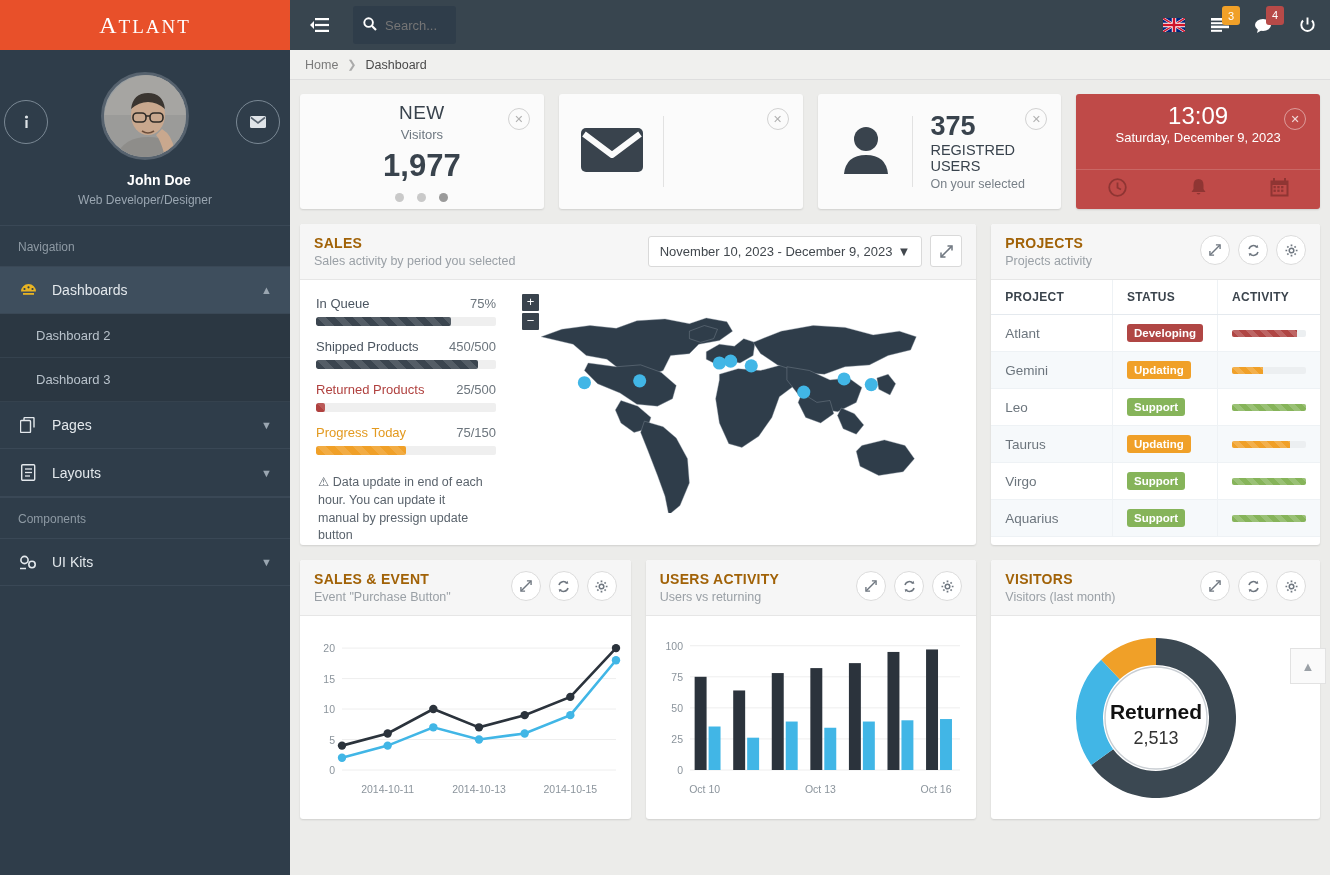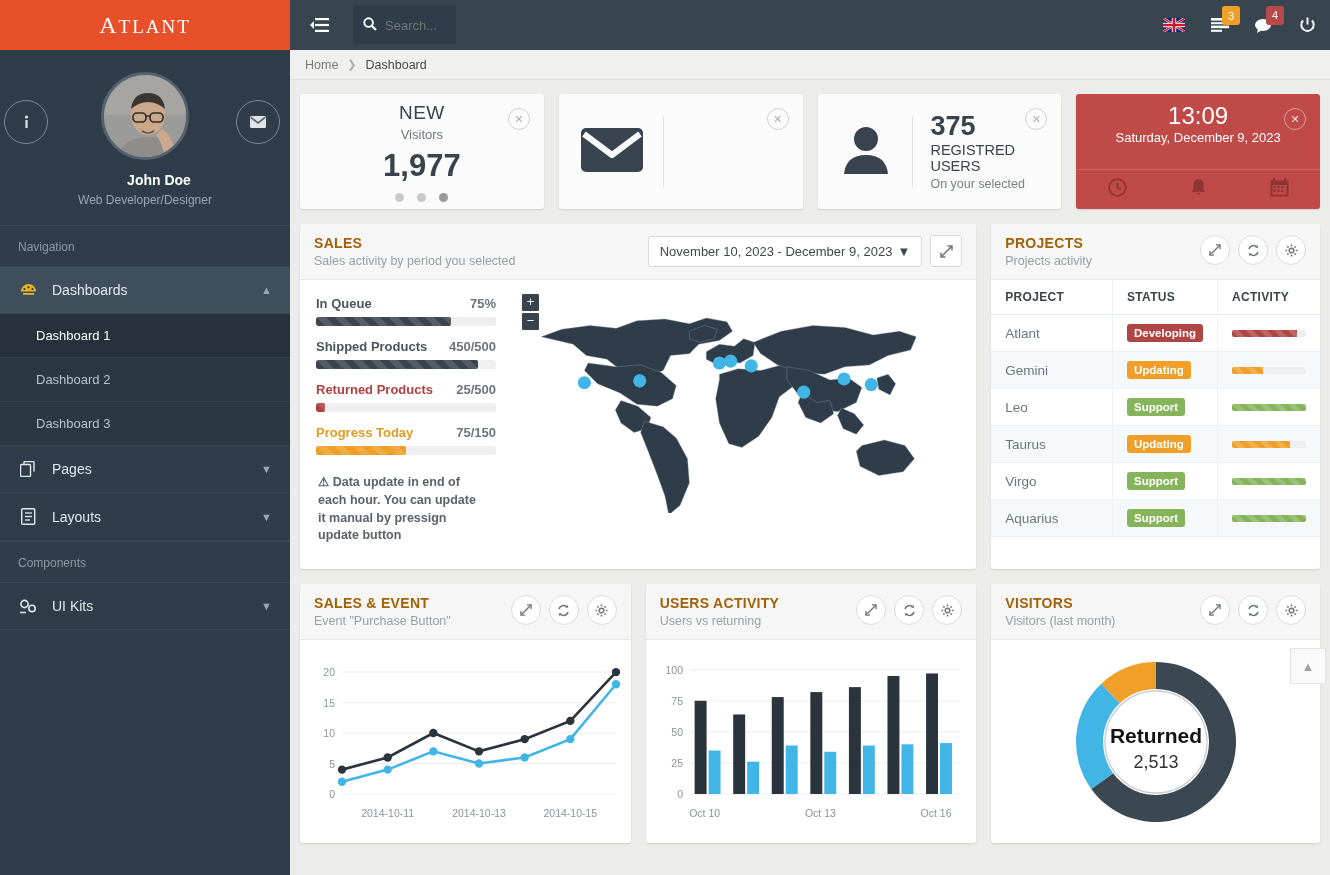--- a/index.html
+++ b/index.html
@@ -169,21 +169,21 @@
   .phead .ttl { font-size: 14px; font-weight: bold; color: #a16207; letter-spacing: .3px; }
   .phead .sub { font-size: 12.5px; color: #9aa0a6; margin-top: 3px; }
   .ptools { margin-left: auto; display: flex; gap: 8px; align-items: center; }
   .circ {
     width: 30px; height: 30px; border-radius: 50%; border: 1px solid #dcdcdc;
     display: flex; align-items: center; justify-content: center;
     color: #6f7780; font-size: 13px; cursor: pointer; background: #fff;
   }
 
   
-  .progwrap { width: 210px; padding: 16px 14px 24px 16px; font-weight: bold; }
+  .progwrap { width: 210px; padding: 16px 14px 0 16px; }
   .prow { margin-bottom: 13px; }
   .prow .pl { display: flex; justify-content: space-between; font-size: 13px; margin-bottom: 6px; }
   .prow .pl .nm { color: #4b5560; }
   .prow .pl .vl { color: #6c757d; }
   .ptrack { height: 9px; background: #efefef; border-radius: 2px; overflow: hidden; }
   .pfill { height: 100%; border-radius: 2px;
     background-image: linear-gradient(45deg, rgba(255,255,255,.13) 25%, transparent 25%,
       transparent 50%, rgba(255,255,255,.13) 50%, rgba(255,255,255,.13) 75%, transparent 75%, transparent);
     background-size: 18px 18px; }
   .note { font-size: 12.5px; color: #5a636c; line-height: 1.42; padding: 6px 10px 0 2px; }
@@ -285,21 +285,20 @@
           <circle cx="4.5" cy="6" r="1.1" fill="#2f3d4a"></circle>
           <circle cx="8.5" cy="4.3" r="1.1" fill="#2f3d4a"></circle>
           <circle cx="12.5" cy="6" r="1.1" fill="#2f3d4a"></circle>
           <rect x="3" y="10" width="11" height="1.8" fill="#e8b423"></rect>
         </svg>
     </span>
     <span>Dashboards</span>
     <span class="chev">▲</span>
   </div>
 
-  <div class="sub-item active">Dashboard 1</div>
   <div class="sub-item">Dashboard 2</div>
   <div class="sub-item">Dashboard 3</div>
 
   <div class="nav-item">
     <span class="ico">
       <svg width="17" height="16" viewBox="0 0 17 16">
           <rect x="0.5" y="3.5" width="10" height="12" rx="1" fill="none" stroke="#e3e8ec" stroke-width="1.4"></rect>
           <path d="M4 3.5 V1.5 a1 1 0 0 1 1 -1 h8 a1 1 0 0 1 1 1 v9" fill="none" stroke="#e3e8ec" stroke-width="1.4"></path>
         </svg>
     </span>

